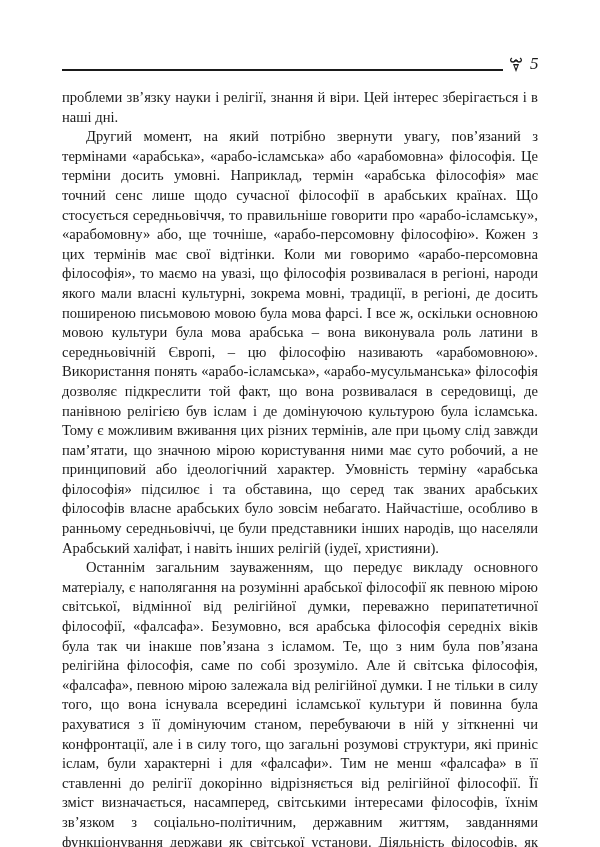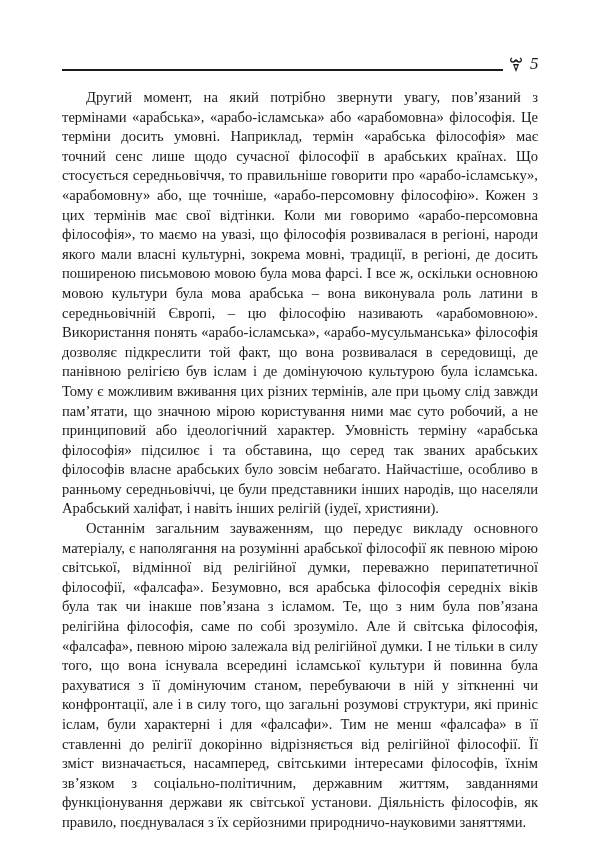--- a/index.html
+++ b/index.html
@@ -75,16 +75,17 @@
       <path d="M11 2 C13 3, 13 6, 10 6 C9 6, 8 5, 8 4" fill="none" stroke="#1a1a1a" stroke-width="1.3"></path>
       <circle cx="7" cy="4.5" r="1.2" fill="#1a1a1a"></circle>
       <path d="M4 8 L10 8 L7 16 Z" fill="#1a1a1a"></path>
       <path d="M5.5 9.5 L8.5 9.5 L7 12.5 Z" fill="#ffffff"></path>
     </svg>
   </span>
   <span class="page-number">5</span>
 </div>
 
 <div class="body-text">
+  <p>проблеми зв’язку науки і релігії, знання й віри. Цей інтерес зберігається і в наші дні.</p>
   <p class="indent">Другий момент, на який потрібно звернути увагу, пов’язаний з термінами «арабська», «арабо-ісламська» або «арабомовна» філософія. Це терміни досить умовні. Наприклад, термін «арабська філософія» має точний сенс лише щодо сучасної філософії в арабських країнах. Що стосується середньовіччя, то правильніше говорити про «арабо-ісламську», «арабомовну» або, ще точніше, «арабо-персомовну філософію». Кожен з цих термінів має свої відтінки. Коли ми говоримо «арабо-персомовна філософія», то маємо на увазі, що філософія розвивалася в регіоні, народи якого мали власні культурні, зокрема мовні, традиції, в регіоні, де досить поширеною письмовою мовою була мова фарсі. І все ж, оскільки основною мовою культури була мова арабська – вона виконувала роль латини в середньовічній Європі, – цю філософію називають «арабомовною». Використання понять «арабо-ісламська», «арабо-мусульманська» філософія дозволяє підкреслити той факт, що вона розвивалася в середовищі, де панівною релігією був іслам і де домінуючою культурою була ісламська. Тому є можливим вживання цих різних термінів, але при цьому слід завжди пам’ятати, що значною мірою користування ними має суто робочий, а не принциповий або ідеологічний характер. Умовність терміну «арабська філософія» підсилює і та обставина, що серед так званих арабських філософів власне арабських було зовсім небагато. Найчастіше, особливо в ранньому середньовіччі, це були представники інших народів, що населяли Арабський халіфат, і навіть інших релігій (іудеї, християни).</p>
   <p class="indent">Останнім загальним зауваженням, що передує викладу основного матеріалу, є наполягання на розумінні арабської філософії як певною мірою світської, відмінної від релігійної думки, переважно перипатетичної філософії, «фалсафа». Безумовно, вся арабська філософія середніх віків була так чи інакше пов’язана з ісламом. Те, що з ним була пов’язана релігійна філософія, саме по собі зрозуміло. Але й світська філософія, «фалсафа», певною мірою залежала від релігійної думки. І не тільки в силу того, що вона існувала всередині ісламської культури й повинна була рахуватися з її домінуючим станом, перебуваючи в ній у зіткненні чи конфронтації, але і в силу того, що загальні розумові структури, які приніс іслам, були характерні і для «фалсафи». Тим не менш «фалсафа» в її ставленні до релігії докорінно відрізняється від релігійної філософії. Її зміст визначається, насамперед, світськими інтересами філософів, їхнім зв’язком з соціально-політичним, державним життям, завданнями функціонування держави як світської установи. Діяльність філософів, як правило, поєднувалася з їх серйозними природничо-науковими заняттями.</p>
 
 </div>
 
 </body></html>

